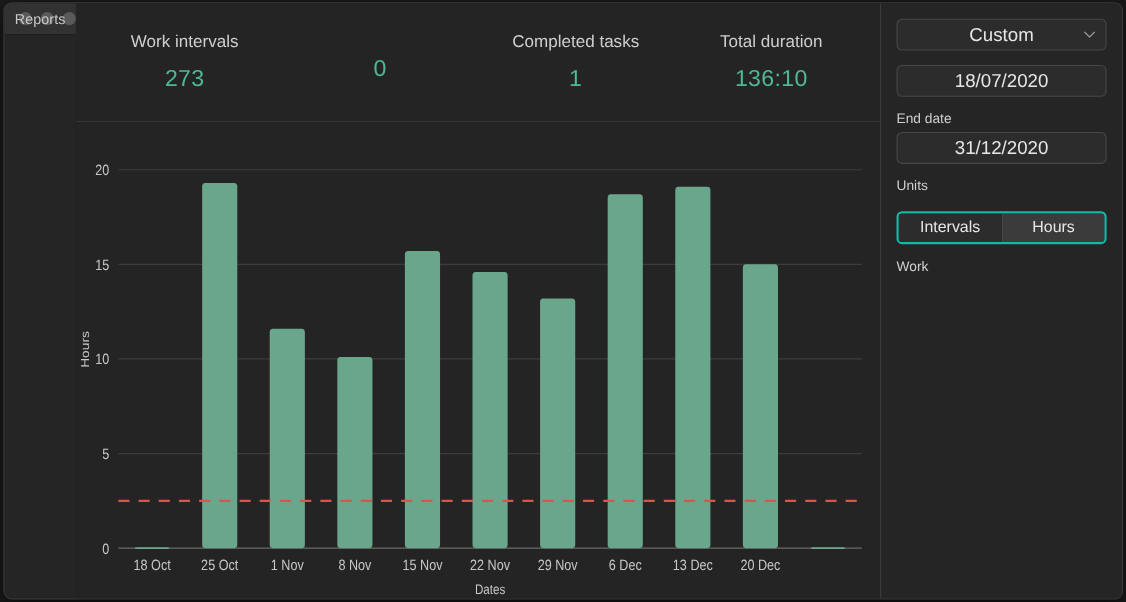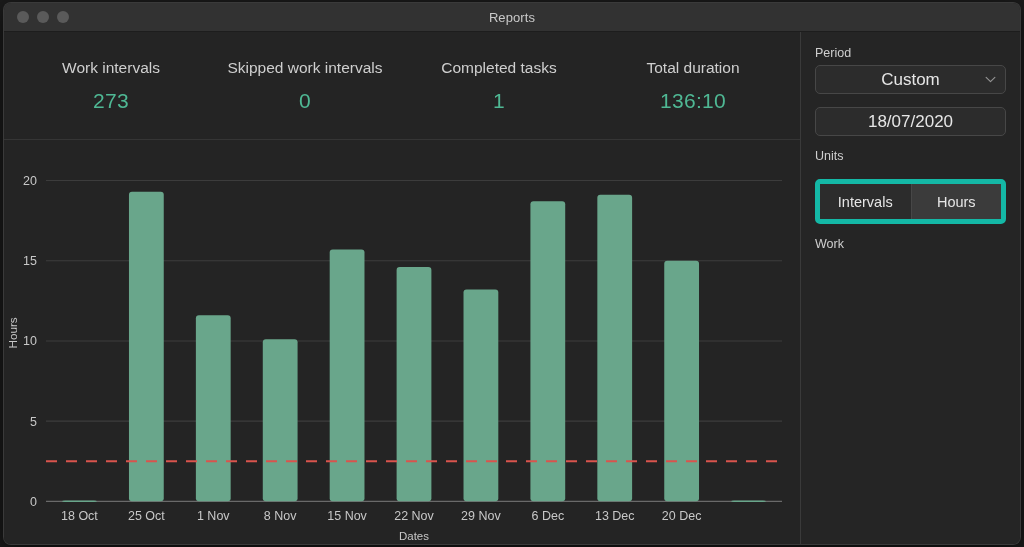--- a/index.html
+++ b/index.html
@@ -16,21 +16,21 @@
 
   #window {
     position: absolute;
     left: 4px; top: 3px;
     width: 1016px; height: 541px;
     background: #252525;
     border-radius: 7px;
     overflow: hidden;
     box-shadow: 0 0 0 1px #3a3a3a, 0 6px 24px rgba(0,0,0,.7);
     display: flex;
-    flex-direction: column;
+    flex-direction: row;
   }
 
   
   #titlebar {
     height: 29px;
     flex: 0 0 29px;
     background: #323232;
     border-bottom: 1px solid #1d1d1d;
     position: relative;
     display: flex;
@@ -152,23 +152,23 @@
   .control .chev {
     position: absolute;
     right: 9px;
     width: 11px; height: 7px;
     opacity: .65;
   }
   .control .val { padding: 0 22px; overflow: hidden; white-space: nowrap; }
 
   .segmented {
     display: flex;
-    height: 45px;
+    height: 30px;
     width: 100%;
-    border: 5px solid #14b8a6;
+    border: 2px solid #14b8a6;
     border-radius: 5px;
     overflow: hidden;
     background: #2c2c2c;
     margin-top: 16px;
   }
   .seg {
     flex: 1 1 50%;
     display: flex;
     align-items: center;
     justify-content: center;
@@ -200,23 +200,20 @@
       <div id="stats">
 
         <div class="stat">
           <div class="stat-label">
             <span>Work intervals</span>
           </div>
           <div class="stat-value">273</div>
         </div>
 
         <div class="stat">
-          <div class="stat-label">
-            <span>Skipped work intervals</span>
-          </div>
           <div class="stat-value">0</div>
         </div>
 
         <div class="stat">
           <div class="stat-label">
             <span>Completed tasks</span>
           </div>
           <div class="stat-value">1</div>
         </div>
 
@@ -267,35 +264,40 @@
             <text x="410" y="394" fill="#c8c8c8" font-size="11.5" text-anchor="middle" font-family="&quot;Liberation Sans&quot;, sans-serif">Dates</text>
             <text x="13" y="190" fill="#c8c8c8" font-size="11.5" text-anchor="middle" font-family="&quot;Liberation Sans&quot;, sans-serif" transform="rotate(-90 13 190)">Hours</text>
           </svg>
       </div>
 
     </div>
 
     <div id="right">
 
       <div class="group">
-        <span class="field-label">Period</span>
         <div class="control">
           <span class="val">Custom</span>
           <svg class="chev" viewBox="0 0 12 8">
             <path d="M1 1.5 L6 6.5 L11 1.5" fill="none" stroke="#cccccc" stroke-width="1.3" stroke-linecap="round" stroke-linejoin="round"></path>
           </svg>
         </div>
       </div>
 
       <div class="group">
         <div class="control">
           <span class="val">18/07/2020</span>
         </div>
       </div>
 
+      <div class="group">
+        <span class="field-label">End date</span>
+        <div class="control">
+          <span class="val">31/12/2020</span>
+        </div>
+      </div>
 
       <div class="group">
         <span class="field-label">Units</span>
         <div class="segmented">
           <div class="seg">Intervals</div>
           <div class="seg active">Hours</div>
         </div>
       </div>
 
       <div class="group">

